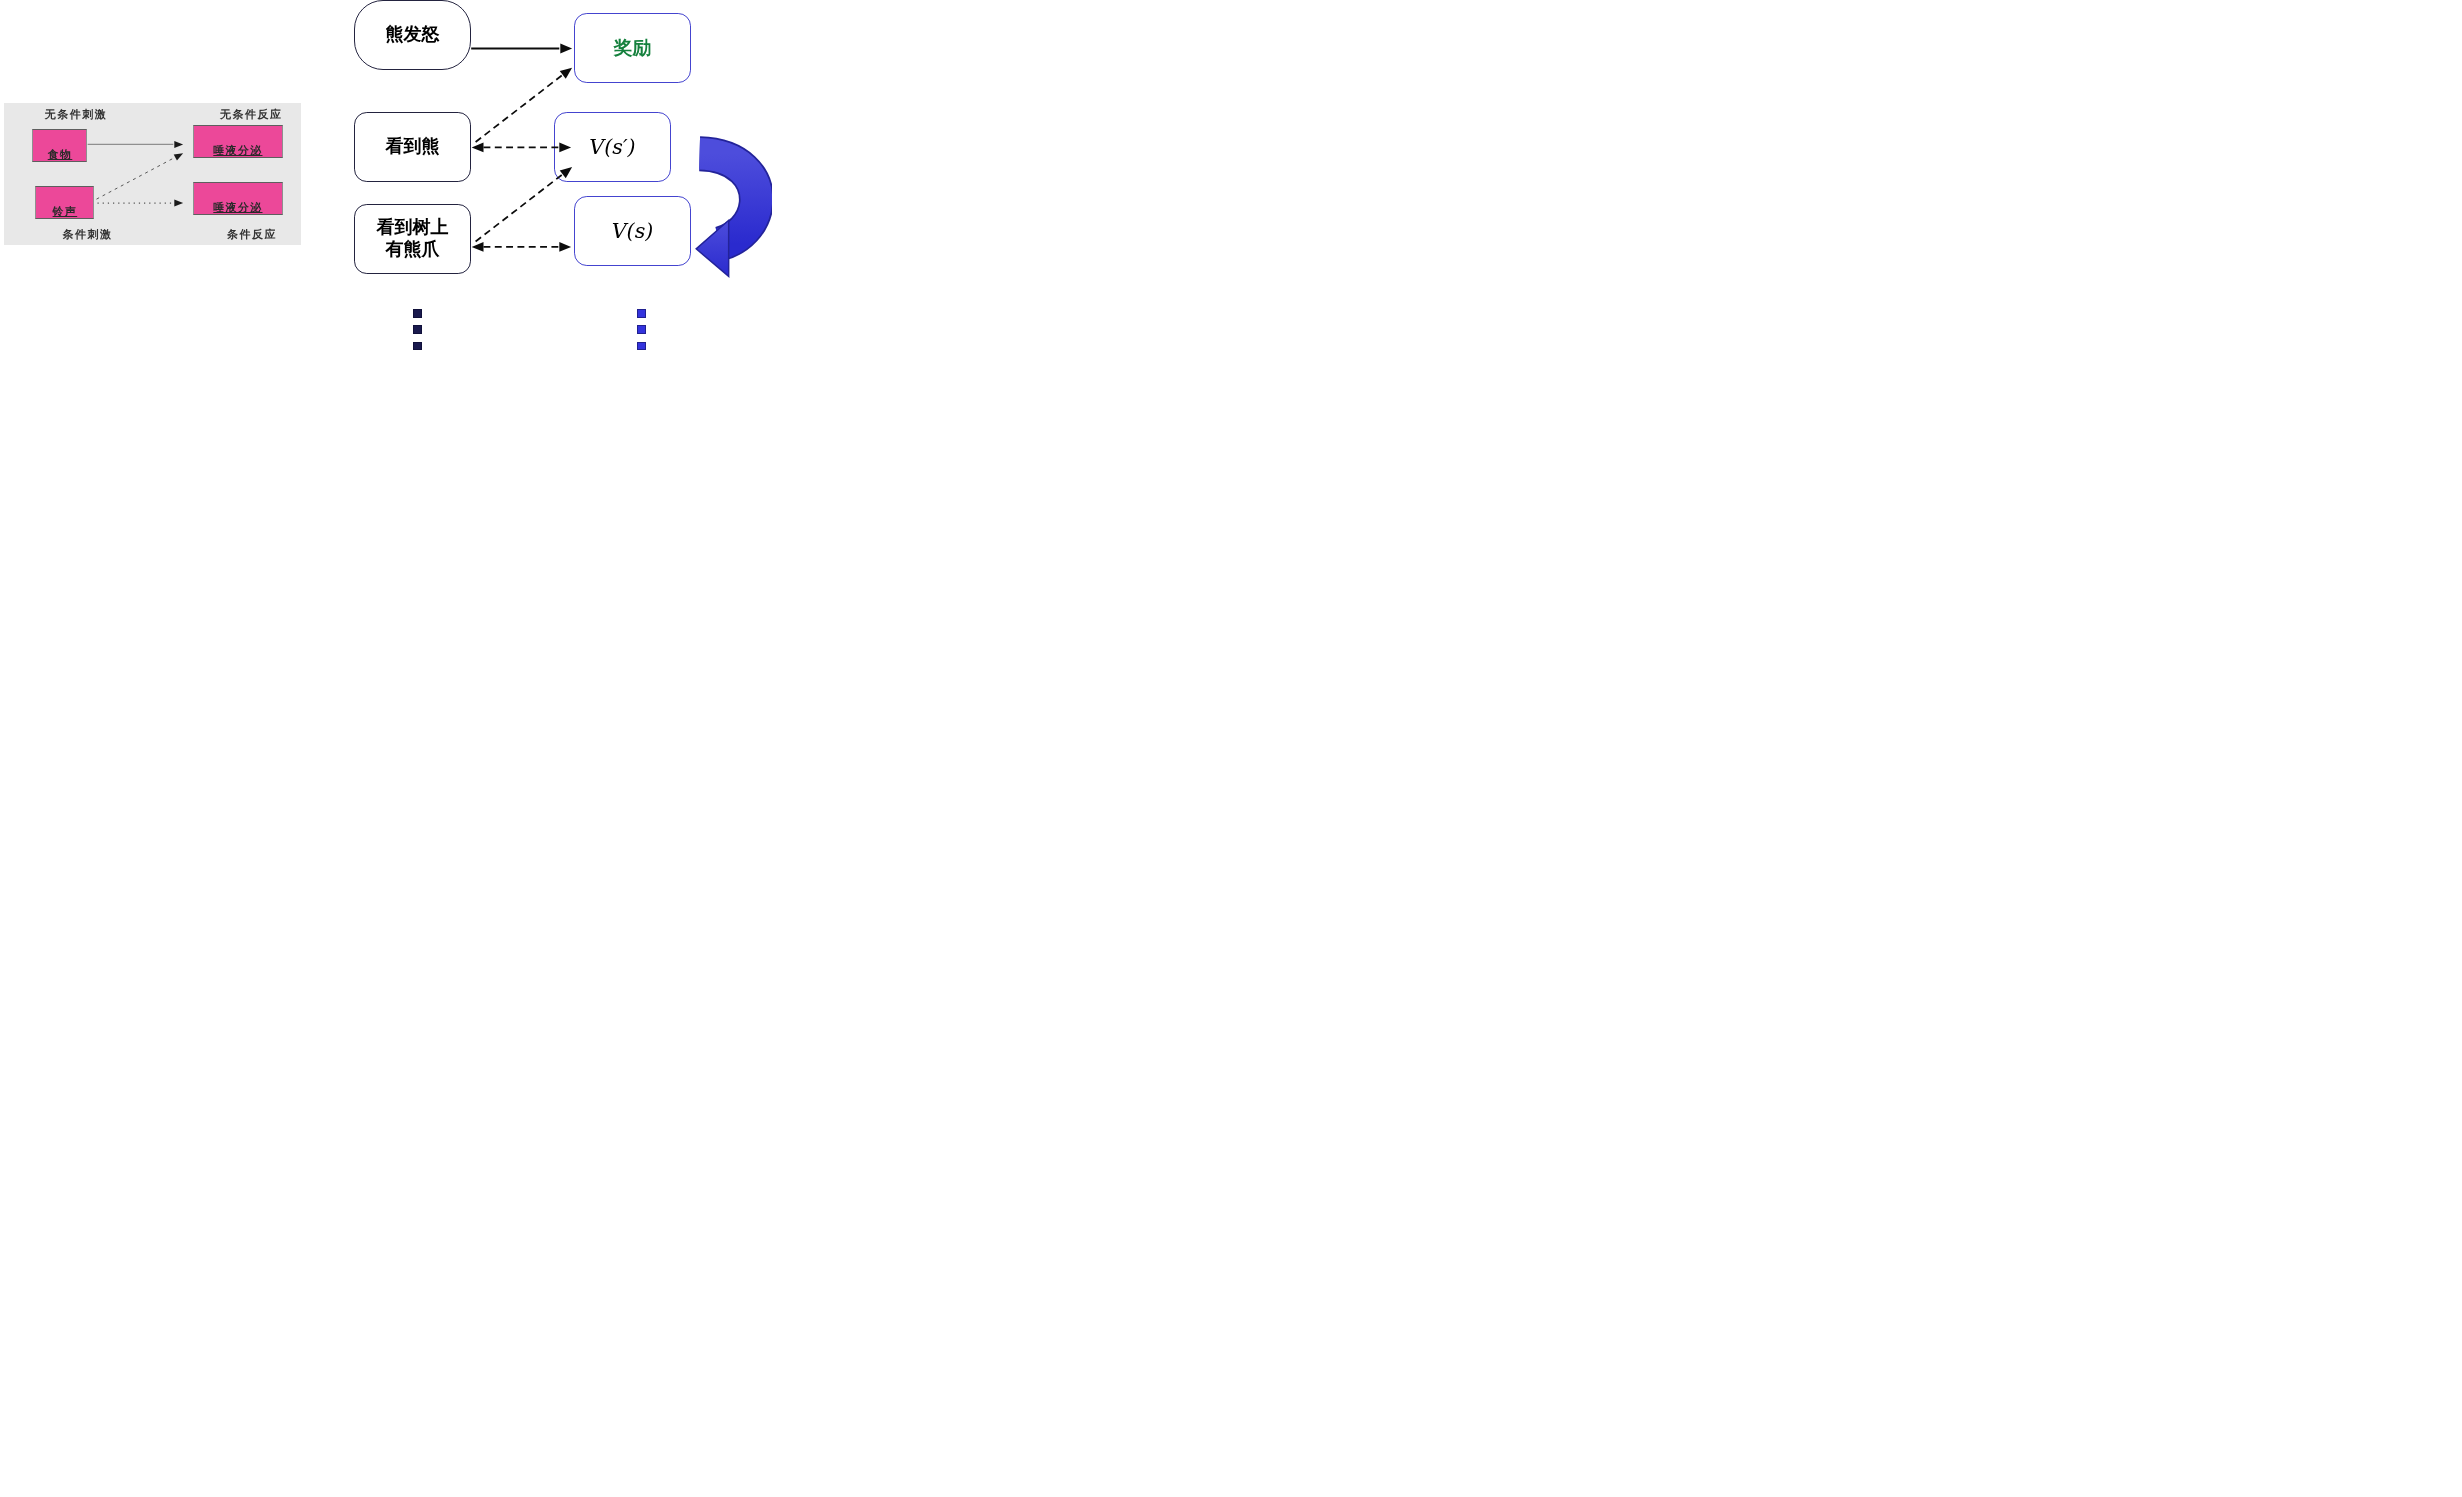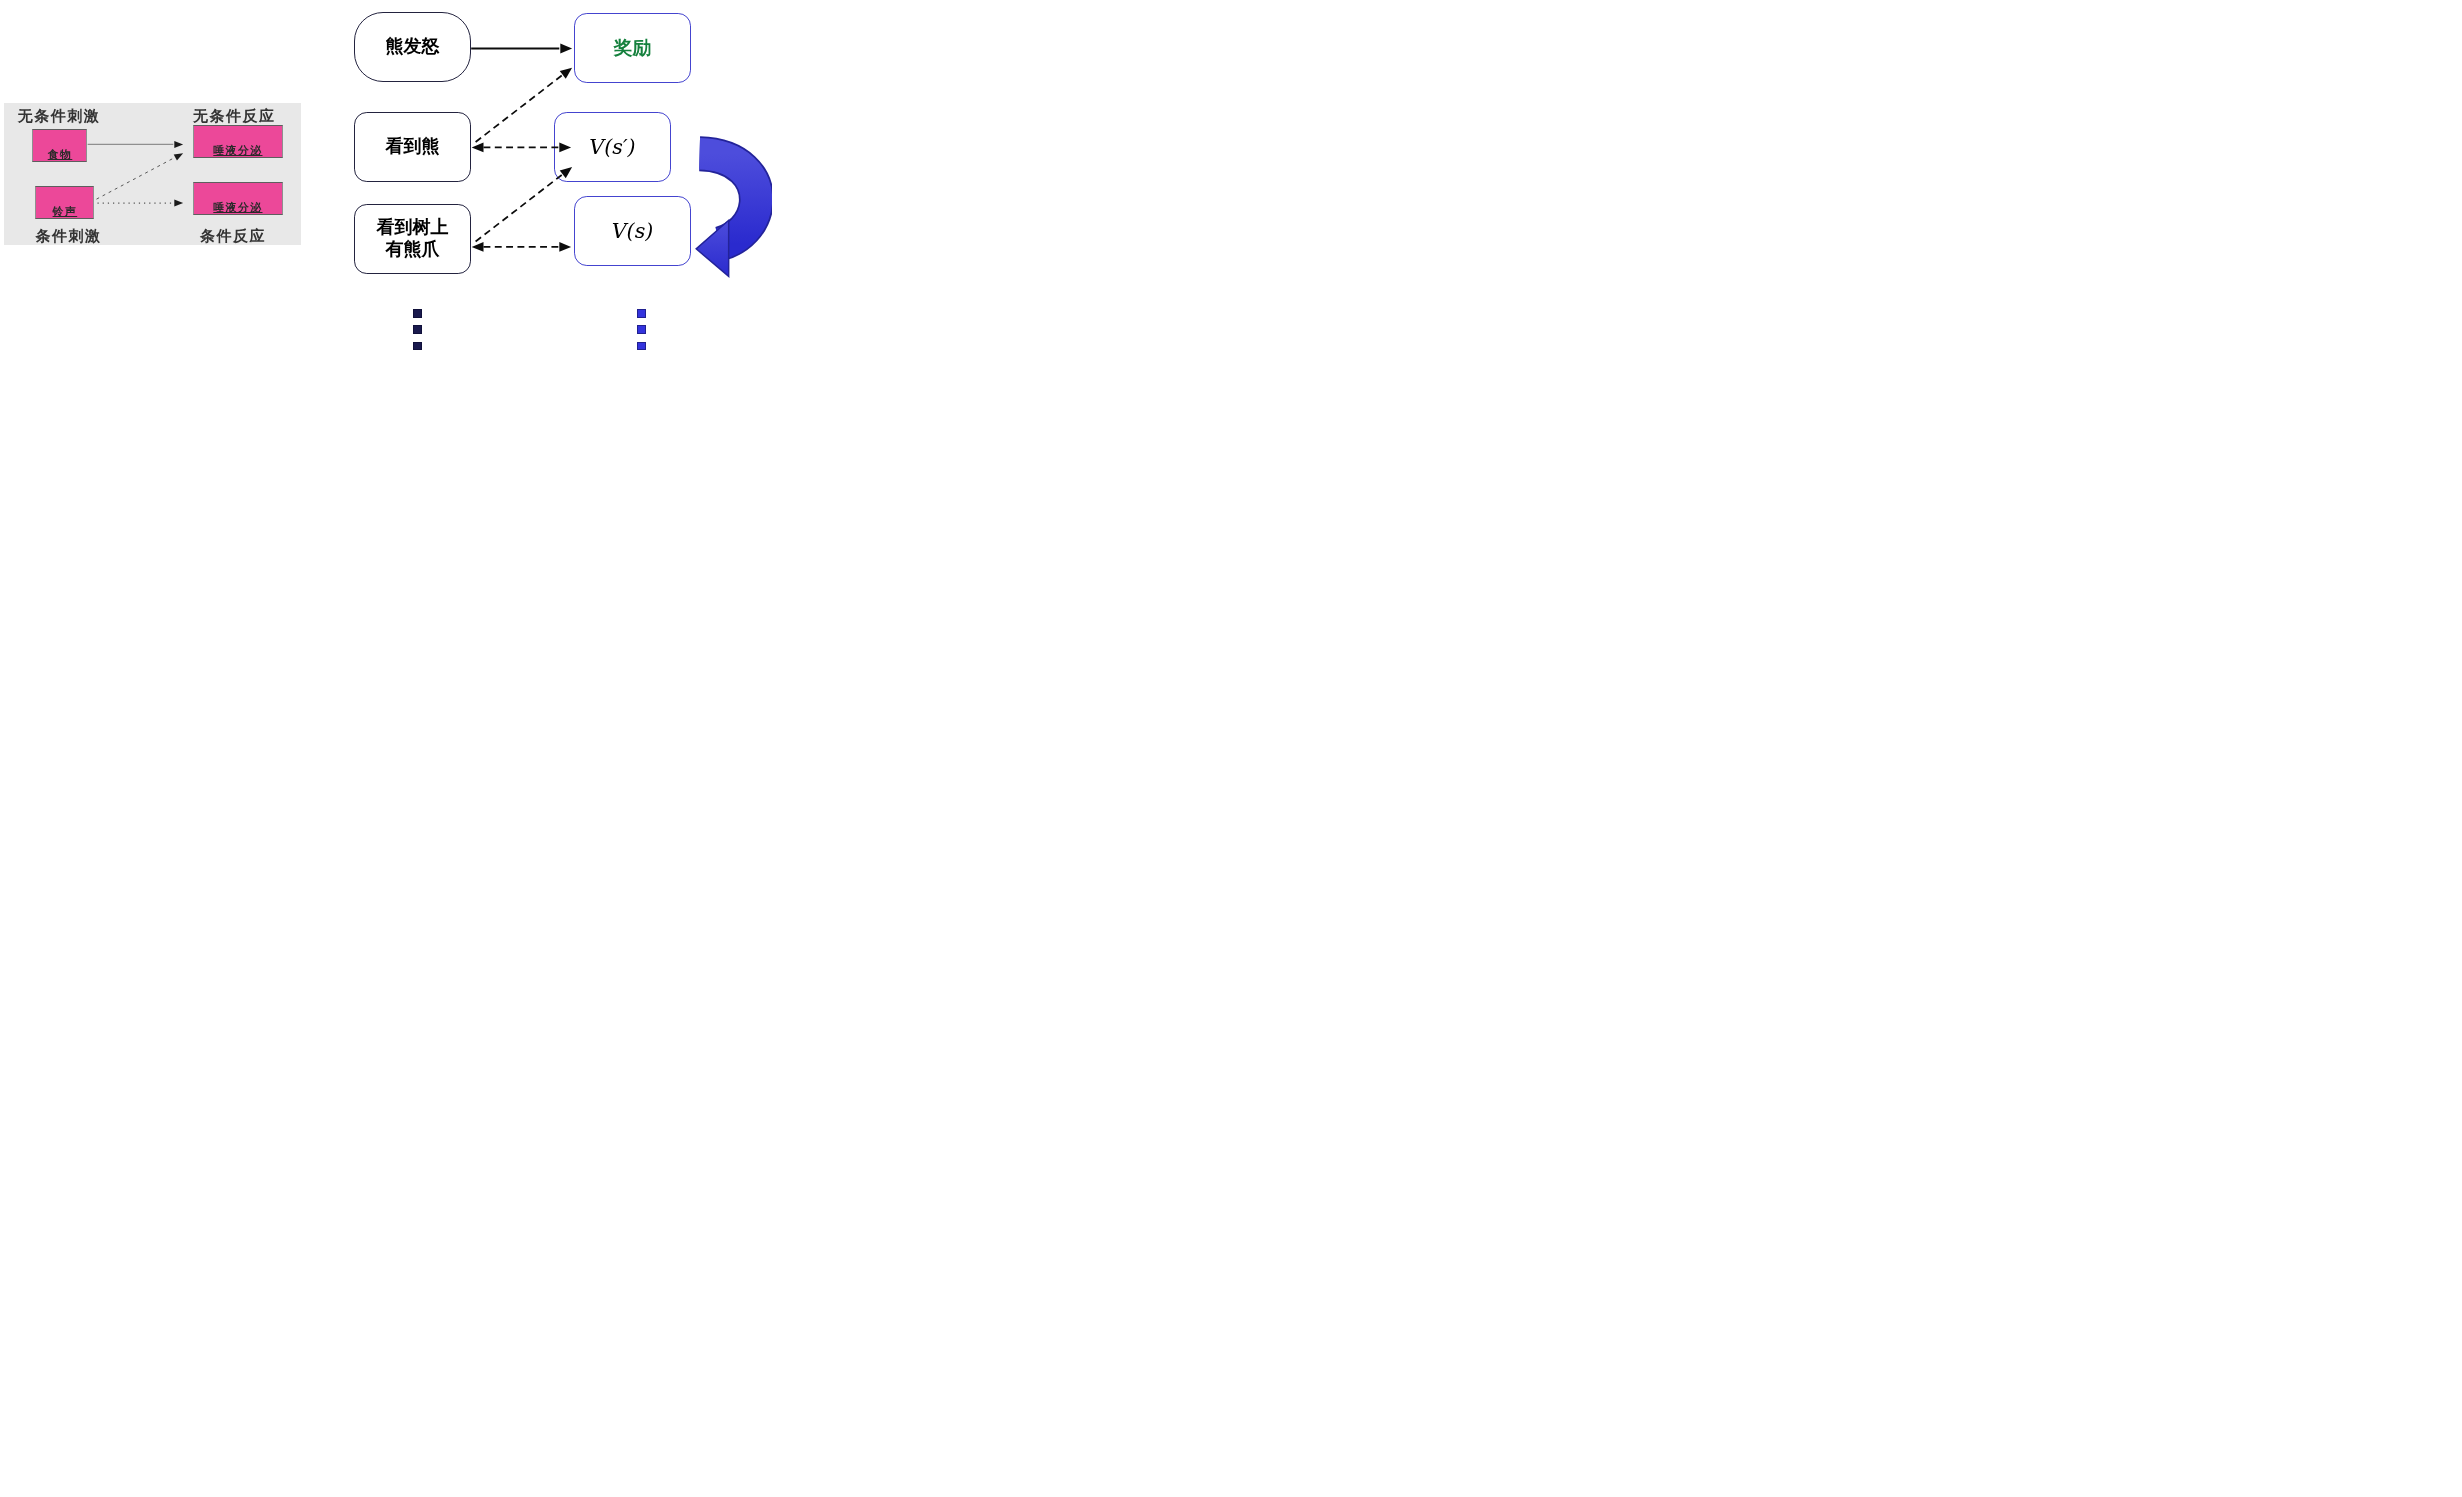--- a/index.html
+++ b/index.html
@@ -1,22 +1,22 @@
 <!DOCTYPE html>
 <html style="font-size:7.9px"><head>
 <meta charset="utf-8">
 <title>TD learning / Pavlov conditioning diagram</title>
 <style>
   html,body{margin:0;padding:0;background:#ffffff;}
   .stage{position:relative;width:772px;height:350px;background:#ffffff;overflow:hidden;
          font-family:"Liberation Sans",sans-serif;}
   
   .panel{position:absolute;left:3.9px;top:103px;width:297px;height:142px;background:#e8e8e8;}
-  .plabel{position:absolute;font-size:15px;font-weight:bold;color:#333333;letter-spacing:1.5px;
-          font-family:"Liberation Sans",sans-serif;white-space:nowrap;}
+  .plabel{position:absolute;font-size:11px;font-weight:bold;color:#333333;letter-spacing:1.5px;
+          font-family:"Liberation Sans",sans-serif;white-space:nowrap;margin-left:27px;}
   .pbox{position:absolute;box-sizing:border-box;background:#ec4899;
         border-left:1px solid #8f8f8f;border-right:1px solid #8f8f8f;
         border-top:1.5px solid #5e5e5e;border-bottom:1.5px solid #5e5e5e;
         display:flex;justify-content:center;align-items:flex-start;
         font-size:10.8px;font-weight:bold;color:#2a2a2a;letter-spacing:1.5px;padding-top:18px;text-decoration:underline;}
   
   .rbox{position:absolute;width:117px;height:70px;background:#ffffff;border-radius:12.8px;
         box-sizing:border-box;display:flex;align-items:center;justify-content:center;text-align:center;}
   .state{border:1.5px solid #23233f;font-weight:bold;font-size:18px;color:#000000;
          line-height:1.22;white-space:pre-line;font-family:"Liberation Sans",sans-serif;}
@@ -51,21 +51,21 @@
         <span>铃声</span>
       </div>
     <div class="pbox" style="left:189px;top:79px;width:90px;height:33px;">
         <span>唾液分泌</span>
       </div>
 
     <div class="plabel" style="left:31.5px;top:124px;">条件刺激</div>
     <div class="plabel" style="left:196px;top:124px;">条件反应</div>
   </section>
 
-  <div class="rbox state" style="left:354px;top:12px;border-radius:29px;"><span>熊发怒</span></div>
+  <div class="rbox state" style="left:354px;top:0;border-radius:29px;"><span>熊发怒</span></div>
   <div class="rbox state" style="left:354px;top:112px;"><span>看到熊</span></div>
   <div class="rbox state" style="left:354px;top:204px;"><span>看到树上
 有熊爪</span></div>
 
   <div class="rbox value" style="left:574px;top:13.3px;">
       <span class="zh">奖励</span>
     </div>
   <div class="rbox value" style="left:554px;top:112px;">
       <span class="math">V(s′)</span>
     </div>

